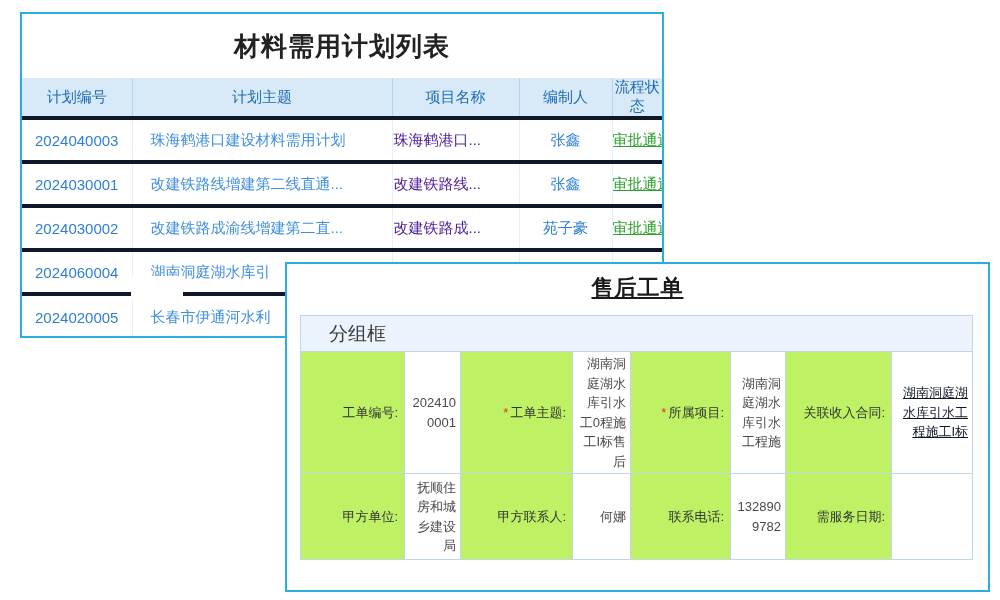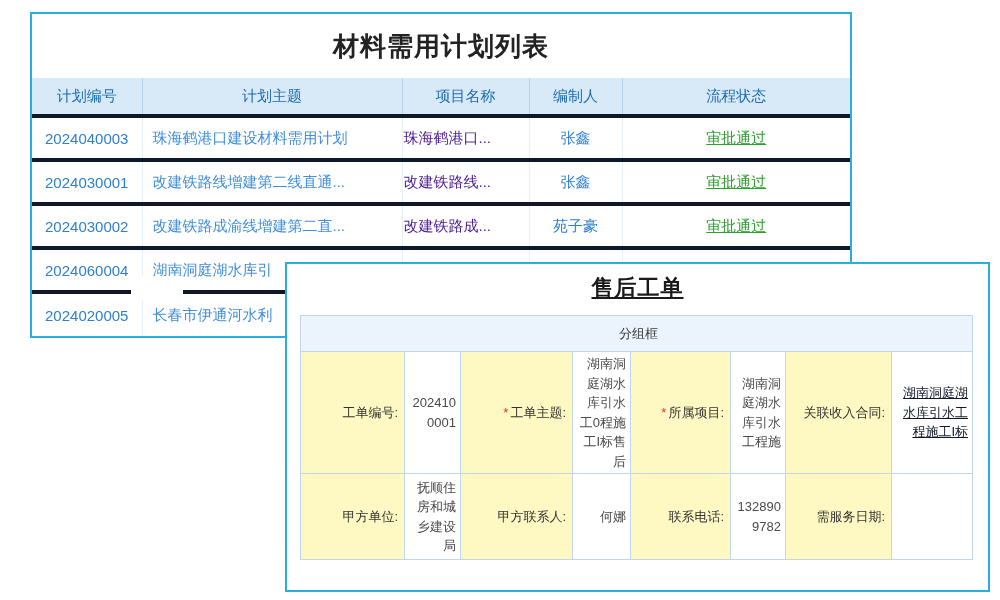--- a/index.html
+++ b/index.html
@@ -1,54 +1,54 @@
 <!DOCTYPE html>
 <html><head>
 <meta charset="utf-8">
 <style>
   * { margin:0; padding:0; box-sizing:border-box; }
   html,body { width:1000px; height:600px; background:#ffffff; overflow:hidden;
               font-family:"Liberation Sans", sans-serif; }
 
   
-  .panel-list { position:absolute; left:30px; top:12px; width:822px; height:326px;
+  .panel-list { position:absolute; left:20px; top:12px; width:644px; height:326px;
                 border:2px solid #29aee0; background:#fff; overflow:hidden; z-index:1; }
   .list-title { height:64px; display:flex; align-items:center; justify-content:center;
                 font-size:26px; font-weight:bold; color:#222; letter-spacing:1px; }
   .list-table { width:100%; border-collapse:collapse; table-layout:fixed; }
   .list-table thead th { background:#d8eaf7; color:#1d6cb2; font-weight:normal;
                  font-size:15px; height:38px; 
                  border-left:1px solid #b9d4ea; }
   .list-table thead th:first-child { border-left:none; }
   .list-table tbody td { height:44px; font-size:15px; vertical-align:middle;
                  border-top:4px solid #0f172a; border-left:1px solid #e6eef6;
                  overflow:hidden; white-space:nowrap; }
   .list-table tbody td:first-child { border-left:none; }
   .cell-id { text-align:center; color:#2e7fd2; }
-  .cell-topic { text-align:left; padding-left:10px; color:#418fdd; }
+  .cell-topic { text-align:left; padding-left:18px; color:#418fdd; }
   .cell-project { text-align:left; padding-left:1px; color:#4c1d95; }
   .cell-creator { text-align:center; color:#2e7fd2; }
   .cell-status { text-align:center; color:#2da02d; text-decoration:underline; }
 
   .white-patch { position:absolute; left:131px; top:276px; width:52px; height:24px;
                  background:#ffffff; z-index:2; }
 
   
   .panel-order { position:absolute; left:285px; top:262px; width:705px; height:330px;
                  border:2px solid #29aee0; background:#fff; overflow:hidden; z-index:3; }
   .order-title { margin-top:9px; text-align:center; font-size:22px; font-weight:bold;
                  color:#1a1a1a; letter-spacing:1px;text-decoration:underline; }
   .groupbox { position:absolute; left:13px; top:51px; width:673px; }
   .group-header { height:36px; line-height:35px; background:#ebf3fc;
                   border:1px solid #c0d7eb; border-bottom:none;
-                  font-size:13px; color:#3a3a3a; padding-left:4px;text-align:center; }
+                  font-size:19px; color:#3a3a3a; padding-left:28px; }
   .form-table { width:100%; border-collapse:collapse; table-layout:fixed; }
   .form-table td { border:1px solid #c0d7eb; font-size:13px; vertical-align:middle;
                    line-height:1.5; }
-  .lbl { background:#fef9c3; color:#333; text-align:right; padding:2px 6px 2px 2px; }
+  .lbl { background:#bef264; color:#333; text-align:right; padding:2px 6px 2px 2px; }
   .val { background:#fff; color:#4a4a4a; text-align:right; padding:2px 4px 2px 6px;
          word-break:break-all; }
   .req { color:#e63030; margin-right:2px; }
   .link { color:#0f172a; text-decoration:underline; word-break:break-all; cursor:pointer; }
 </style>
 </head>
 <body>
 
 <div class="panel-list">
   <div class="list-title">材料需用计划列表</div>

